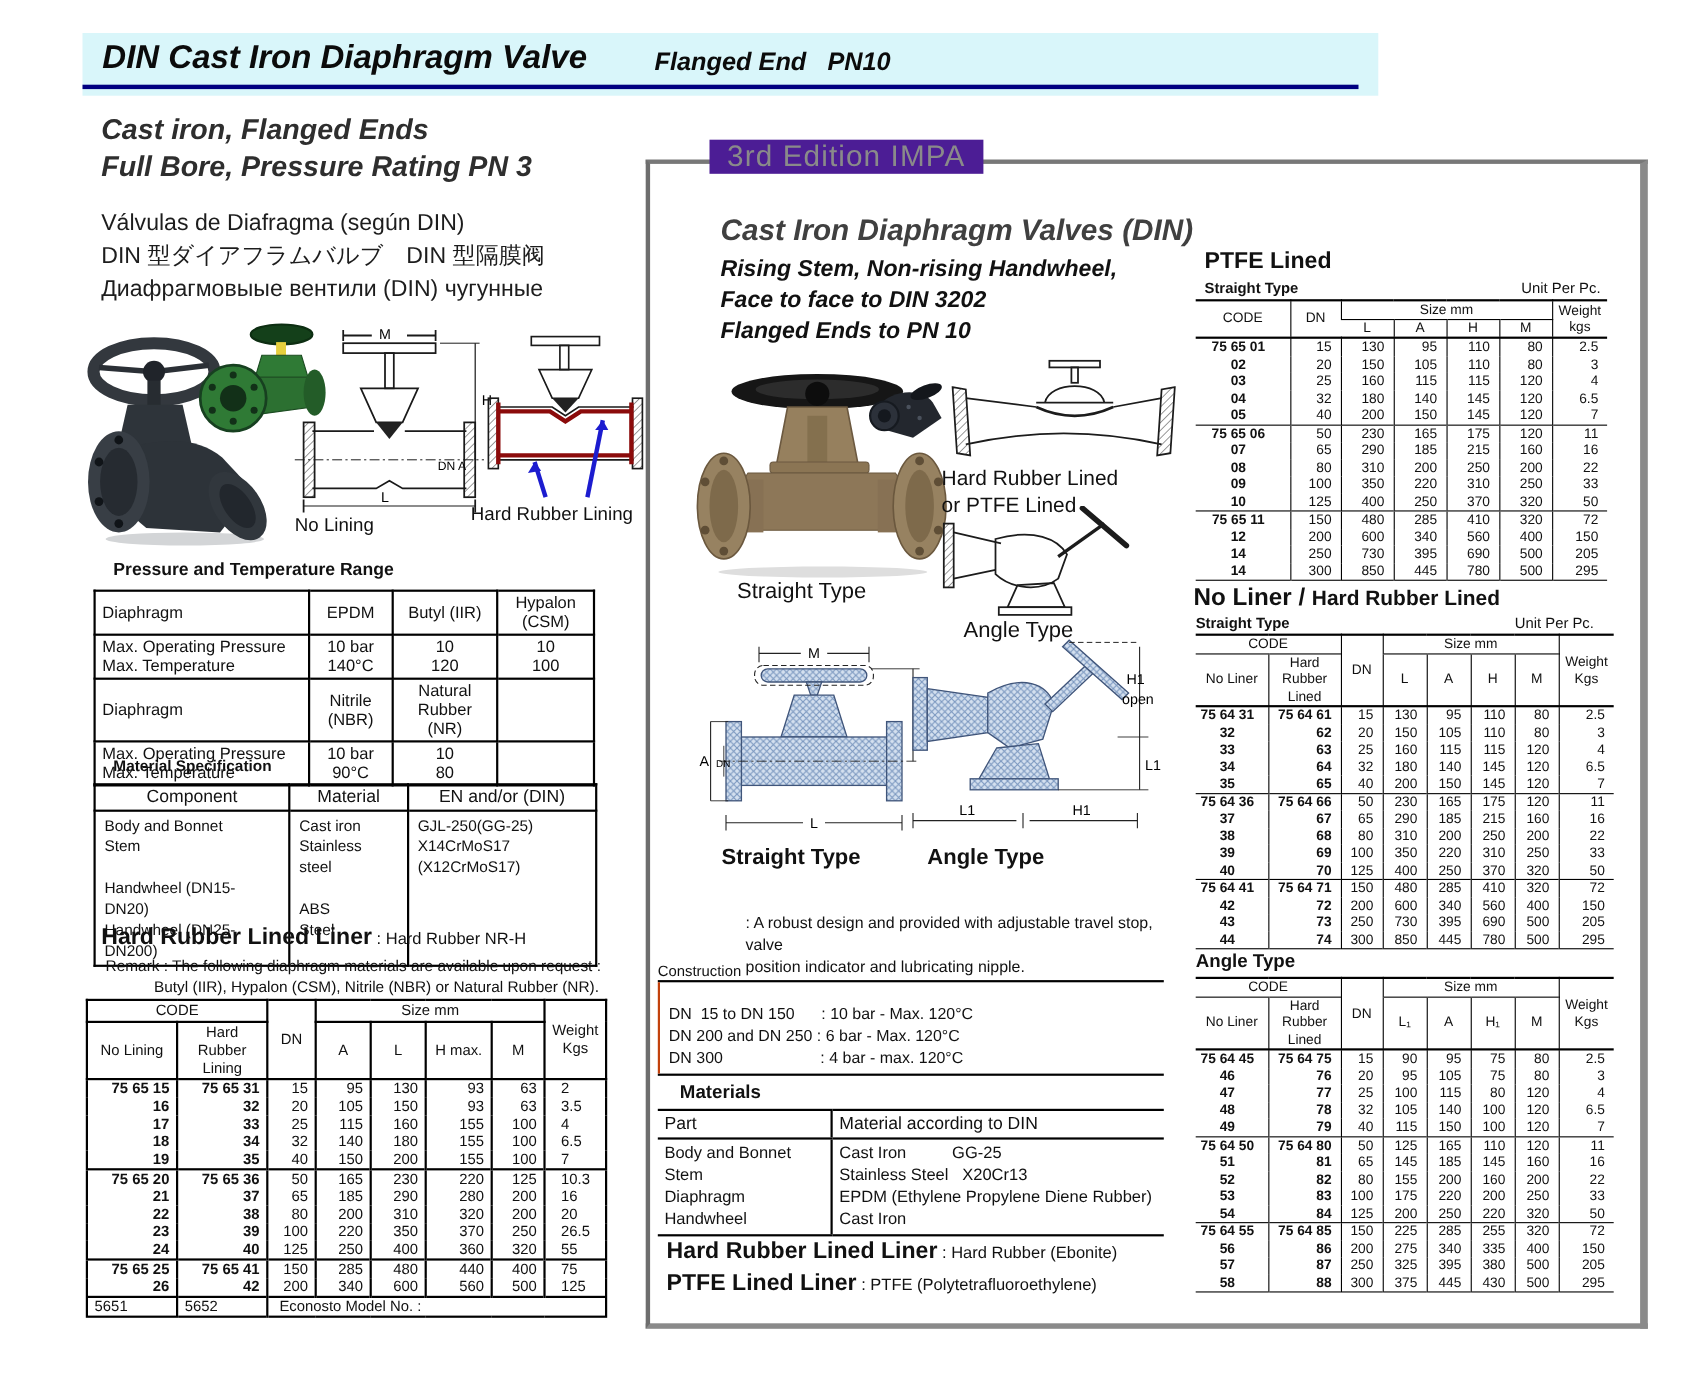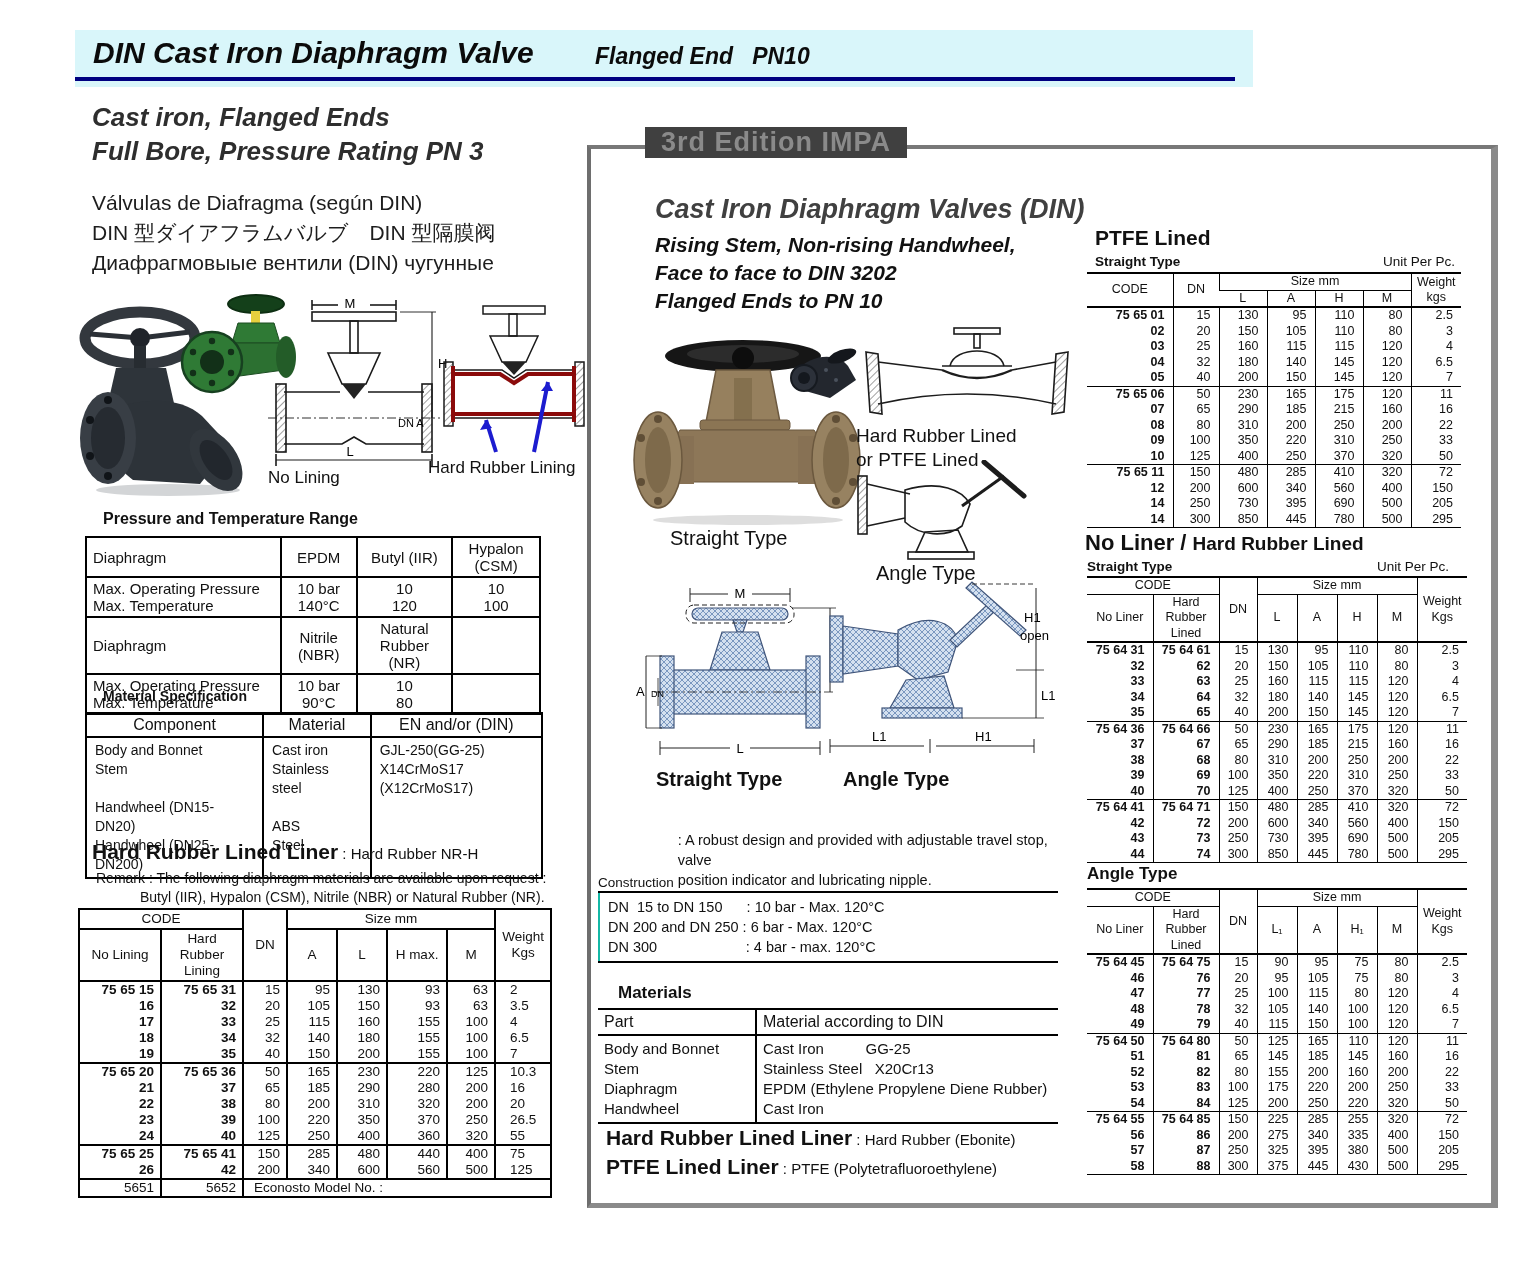--- a/index.html
+++ b/index.html
@@ -29,58 +29,58 @@
   .tB th{border:2px solid #000;padding:2px 4px;font-weight:normal;font-size:16px;}
   .tB td{border:2px solid #000;padding:3px 8px;vertical-align:top;line-height:19px;}
 
   .tL{width:472px;font-size:13.5px;line-height:16px;table-layout:fixed;}
   .tL th{border:2px solid #000;font-weight:normal;padding:1px 2px;}
   .tL td{border-left:2px solid #000;border-right:2px solid #000;padding:0 6px;}
   .tL tbody{border-top:2px solid #000;border-bottom:2px solid #000;}
   .tL td:nth-child(n+1){text-align:right;}
   .tL td:nth-child(1),.tL td:nth-child(2){font-weight:bold;}
   .tL td:nth-child(8){text-align:left;padding-left:14px;}
-  .tL .foot td{text-align:right;font-weight:normal;}
+  .tL .foot td{text-align:left;font-weight:normal;}
   .tL .foot td.lft{text-align:left;padding-left:10px;}
 
   .rt{font-size:12.5px;line-height:15.5px;table-layout:fixed;}
   .rt th{font-weight:normal;padding:0 2px;border-left:1.5px solid #000;}
   .rt th:first-child{border-left:none;}
   .rt thead{border-top:2px solid #000;border-bottom:2px solid #000;}
   .rt thead .sub th{border-top:1.5px solid #000;}
   .rt td{border-left:1.5px solid #000;padding:0 8px 0 0;text-align:right;}
-  .rt td:first-child{border-left:none;}
+  .rt td:first-child{border-left:none;text-align:center;}
   .rt tbody{border-bottom:1.5px solid #000;}
   .rt td:nth-child(1){font-weight:bold;}
   .t8 td:nth-child(2){font-weight:bold;}
   .t7{width:374px;}
   .t8{width:380px;}
 
   
   #frame{left:587px;top:145px;width:900px;height:1054px;border-top:4px solid #787878;border-left:4px solid #6e6e6e;
          border-right:7px solid #8a8a8a;border-bottom:5px solid #8a8a8a;background:#fff;}
-  #edition{left:645px;top:127px;background:#404040;padding:0 16px;font-size:27px;font-weight:bold;color:#8a8a8a;letter-spacing:1px;z-index:3;}
+  #edition{left:645px;top:127px;background:#4c1d95;padding:0 16px;font-size:27px;font-weight:normal;color:#8a8a8a;letter-spacing:1px;z-index:3;}
 
   #ctitle{left:655px;top:194px;font-size:27px;font-weight:bold;font-style:italic;color:#404040;}
   #csubs{left:655px;top:231px;font-size:21px;line-height:28px;font-weight:bold;font-style:italic;}
 
   .cap20{font-size:20px;color:#111;}
   .cap19{font-size:19px;line-height:24px;color:#111;}
   .cap17{font-size:17px;color:#111;}
   .capb{font-size:20px;font-weight:bold;}
 
   #construction{left:598px;top:830px;width:468px;display:flex;gap:4px;}
   #construction .lbl{font-size:13.5px;padding-top:2px;margin-top:43px;}
   #construction .txt{font-size:14.5px;line-height:20px;}
 
   #pressbox{left:598px;top:891px;width:460px;border-top:2px solid #000;border-bottom:2px solid #000;display:flex;}
   #pressbox .pc1{width:206px;padding:14px 4px 6px 4px;}
   #pressbox .pc1 .sm{font-size:12.5px;}
   #pressbox .pc1 .lg{font-size:15px;}
-  #pressbox .pc2{flex:1;border-left:2px solid #14b8a6;padding:4px 0 4px 8px;font-size:14.5px;line-height:20px;}
+  #pressbox .pc2{flex:1;border-left:2px solid #c2410c;padding:19px 0 4px 8px;font-size:14.5px;line-height:20px;}
 
   .tC{width:460px;font-size:15px;}
   .tC th{font-weight:normal;font-size:16px;border-top:2px solid #000;border-bottom:2px solid #000;padding:3px 6px;text-align:left;}
   .tC td{border-bottom:2px solid #000;padding:3px 6px;vertical-align:top;line-height:20px;}
   .tC .c2{border-left:2px solid #000;}
 
   .linerline .big{font-size:21px;font-weight:bold;}
   .linerline .sm{font-size:15px;}
 
   .rhead{font-size:21px;font-weight:bold;}

